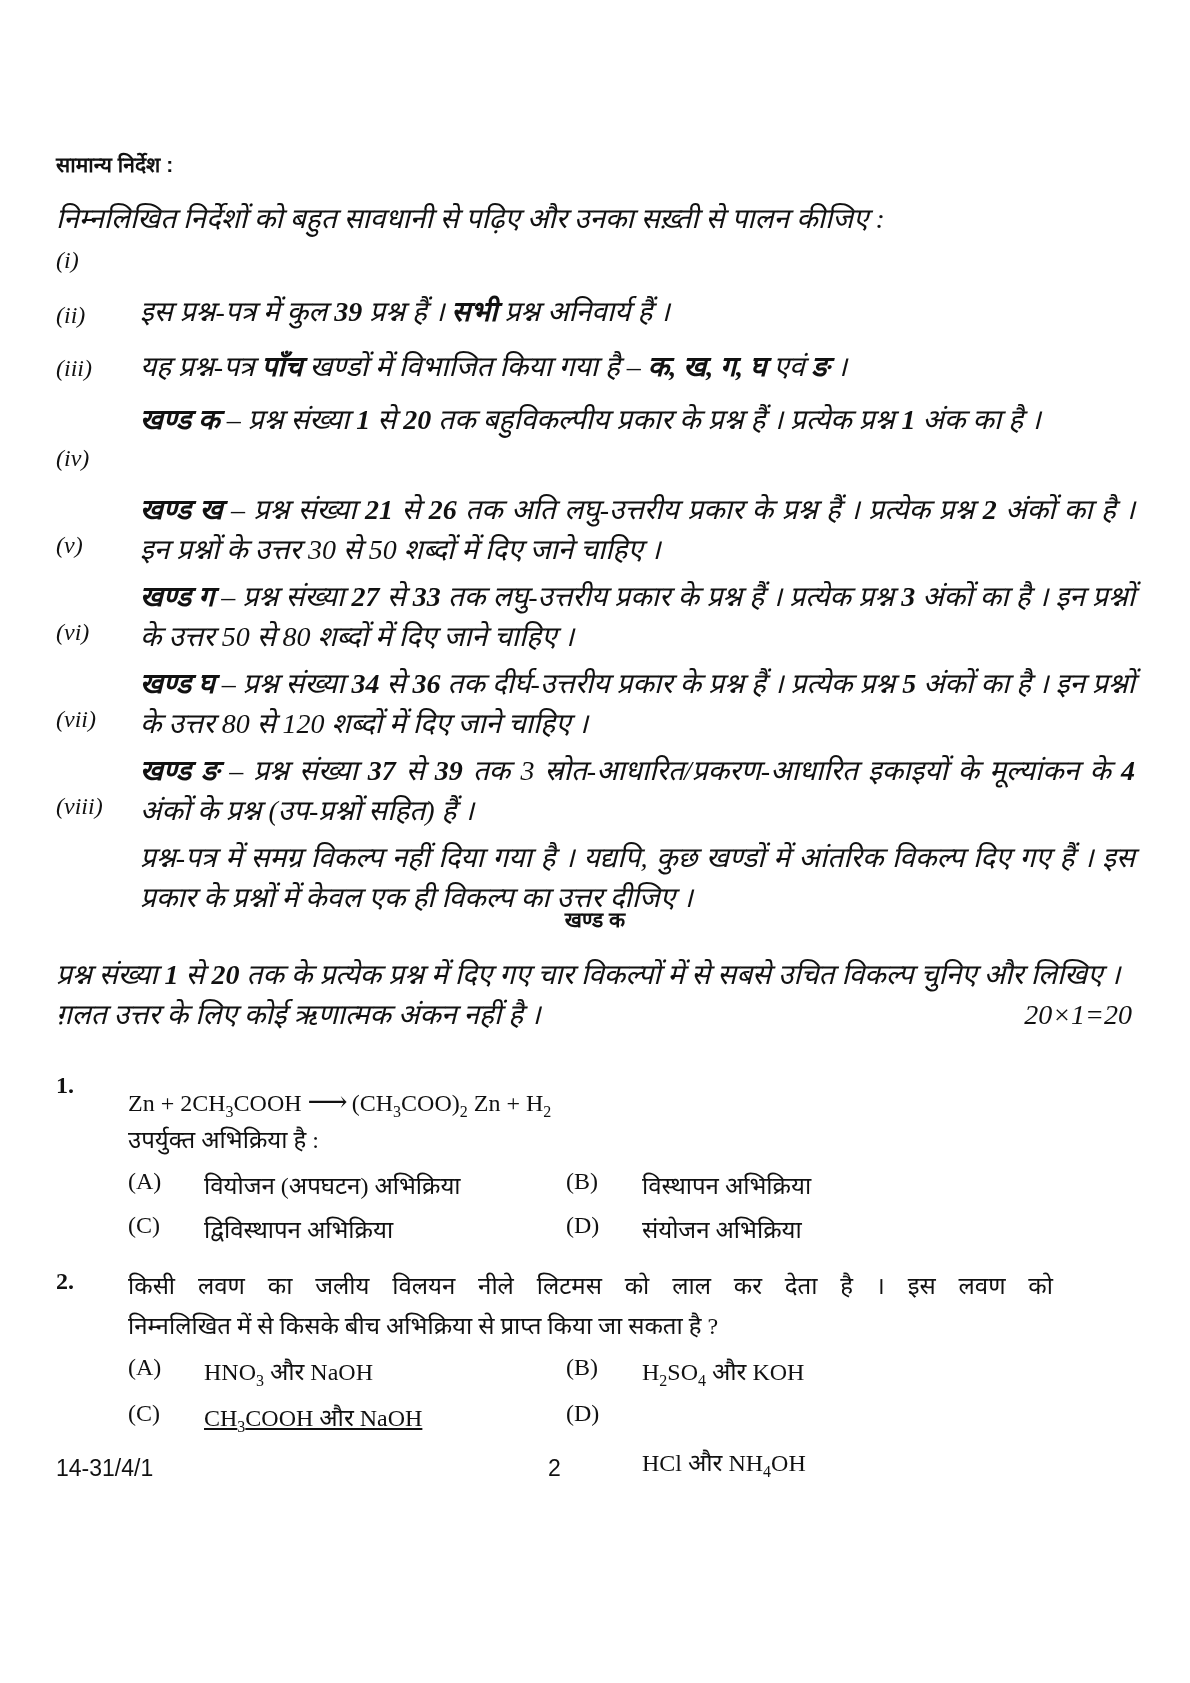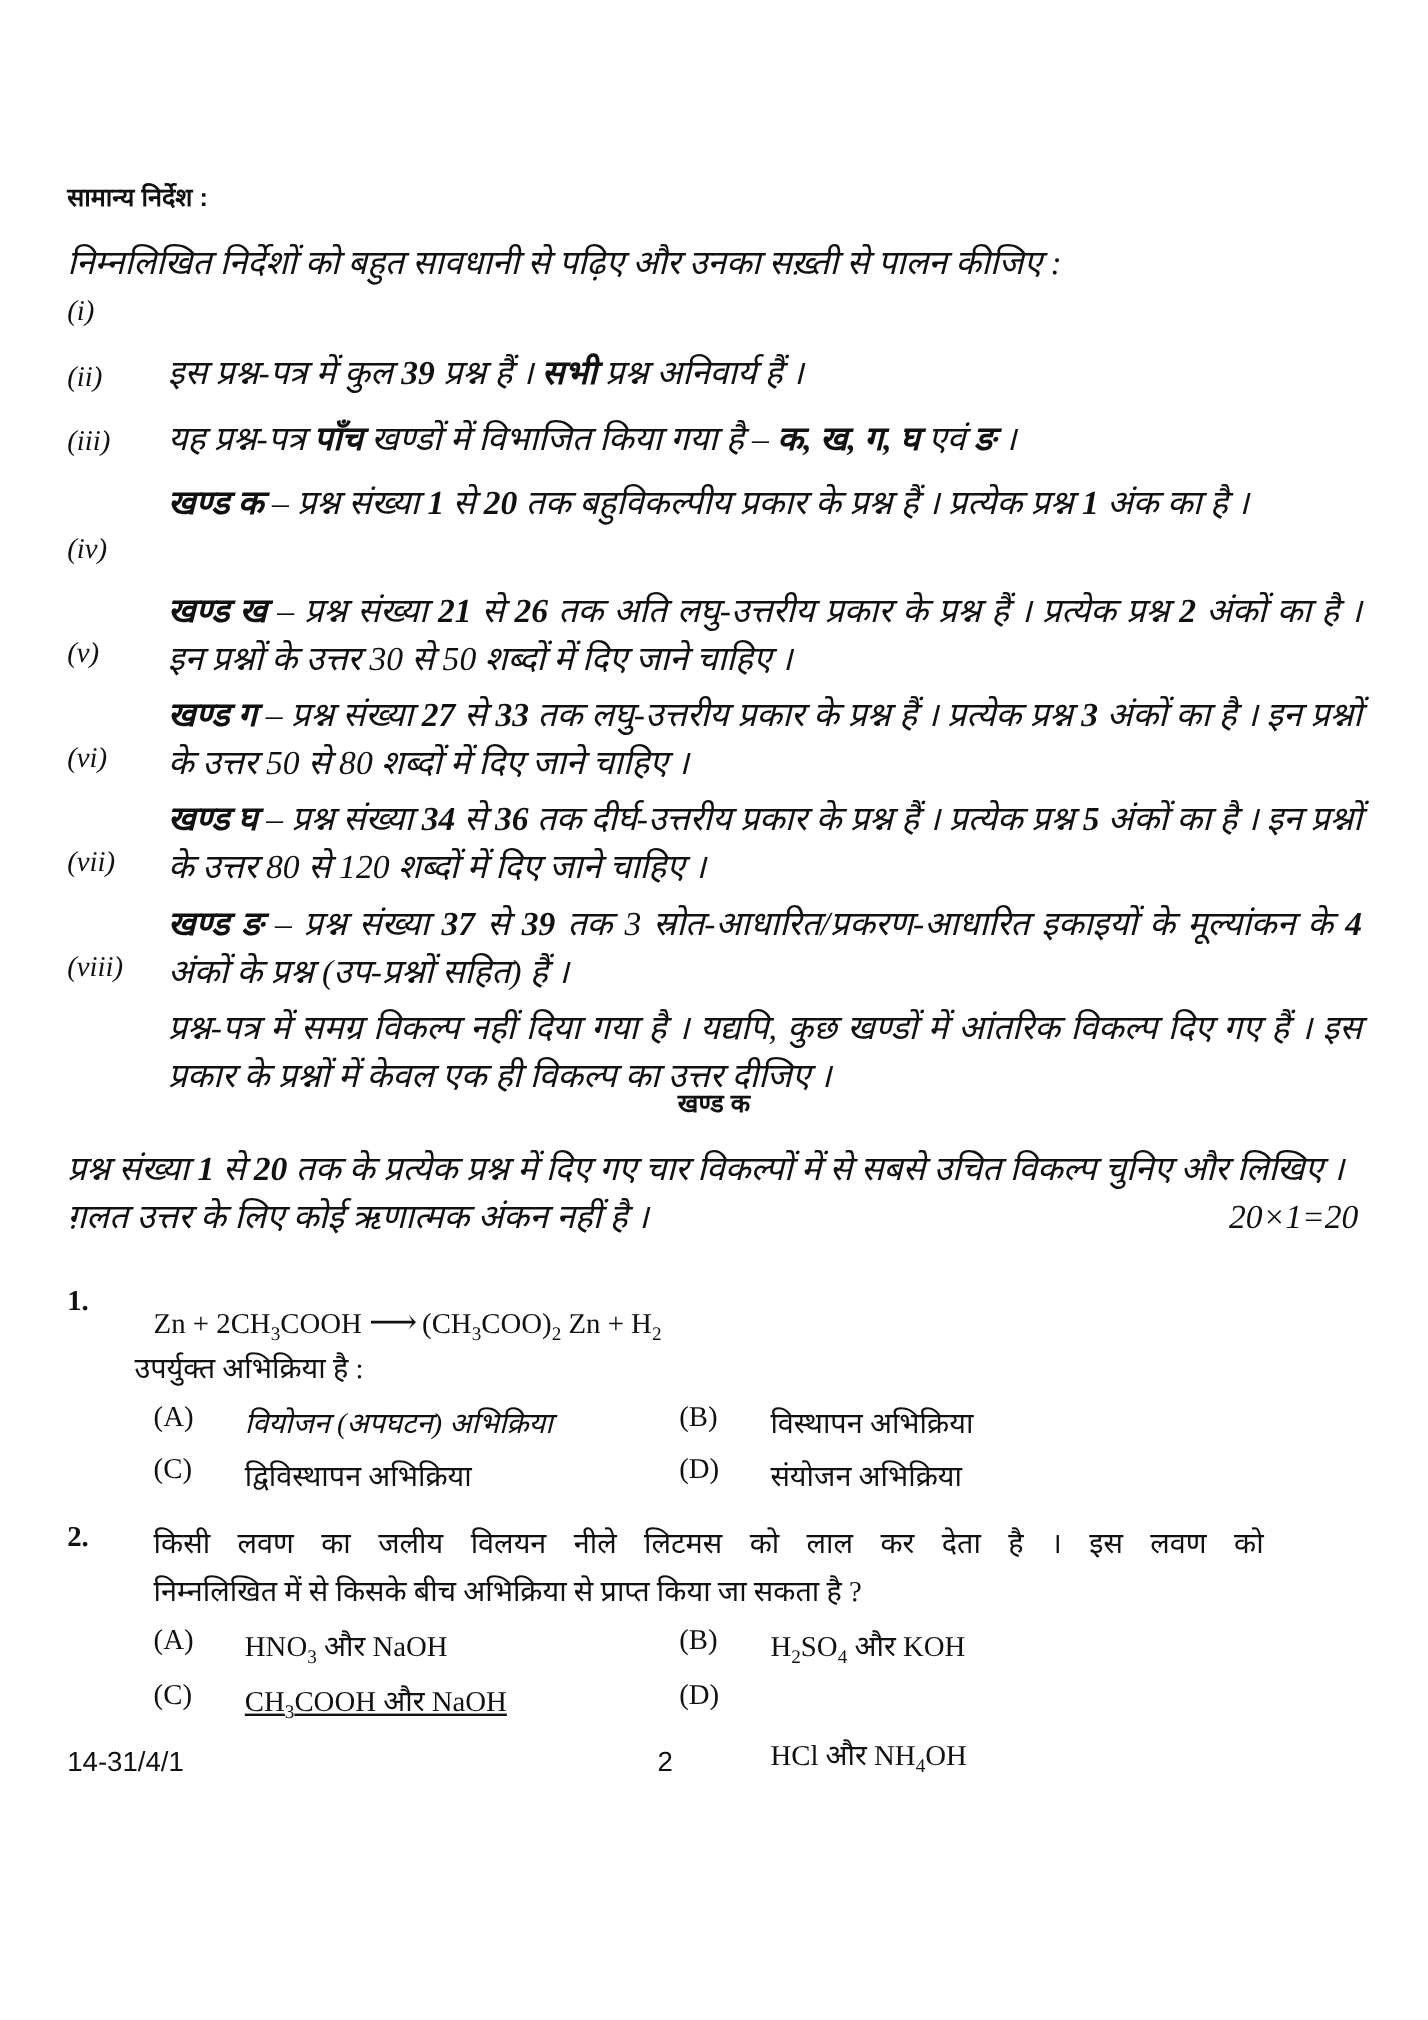--- a/index.html
+++ b/index.html
@@ -70,25 +70,25 @@
 </div>
 
 <div class="abs heading" style="left:0; width:1190px; text-align:center; top:905px;">खण्ड क</div>
 
 <div class="abs section-intro" style="left:56px; top:955px; width:1080px; line-height:40px;"><span>प्रश्न संख्या </span><b>1</b><span> से </span><b>20</b><span> तक के प्रत्येक प्रश्न में दिए गए चार विकल्पों में से सबसे उचित विकल्प चुनिए और लिखिए । ग़लत उत्तर के लिए कोई ऋणात्मक अंकन नहीं है ।</span></div>
 <div class="abs marks" style="right:58px; top:995px; line-height:40px;">20×1=20</div>
 
 <div class="abs" style="left:56px; top:1072px; width:1080px;">
   <span class="abs q-num" style="left:0; top:0;">1.</span>
   <span class="abs q-text" style="left:72px; top:13px; white-space:nowrap;"><span>Zn + 2CH</span><sub>3</sub><span>COOH</span> <span style="font-size:28px; letter-spacing:-2px;">⟶</span> <span>(CH</span><sub>3</sub><span>COO)</span><sub>2</sub><span> Zn + H</span><sub>2</sub></span>
-  <span class="abs q-text" style="left:56px; top:50px;">उपर्युक्त अभिक्रिया है :</span>
+  <span class="abs q-text" style="left:72px; top:50px;">उपर्युक्त अभिक्रिया है :</span>
 
   <div class="abs" style="left:72px; top:96px;">
     <span class="opt-label">(A)</span>
-    <span class="abs opt-text" style="left:76px; top:0; white-space:nowrap;font-style:italic;">वियोजन (अपघटन) अभिक्रिया</span>
+    <span class="abs opt-text" style="left:76px; top:0; white-space:nowrap;">वियोजन (अपघटन) अभिक्रिया</span>
   </div>
   <div class="abs" style="left:510px; top:96px;">
     <span class="opt-label">(B)</span>
     <span class="abs opt-text" style="left:76px; top:0; white-space:nowrap;">विस्थापन अभिक्रिया</span>
   </div>
   <div class="abs" style="left:72px; top:140px;">
     <span class="opt-label">(C)</span>
     <span class="abs opt-text" style="left:76px; top:0; white-space:nowrap;">द्विविस्थापन अभिक्रिया</span>
   </div>
   <div class="abs" style="left:510px; top:140px;">

